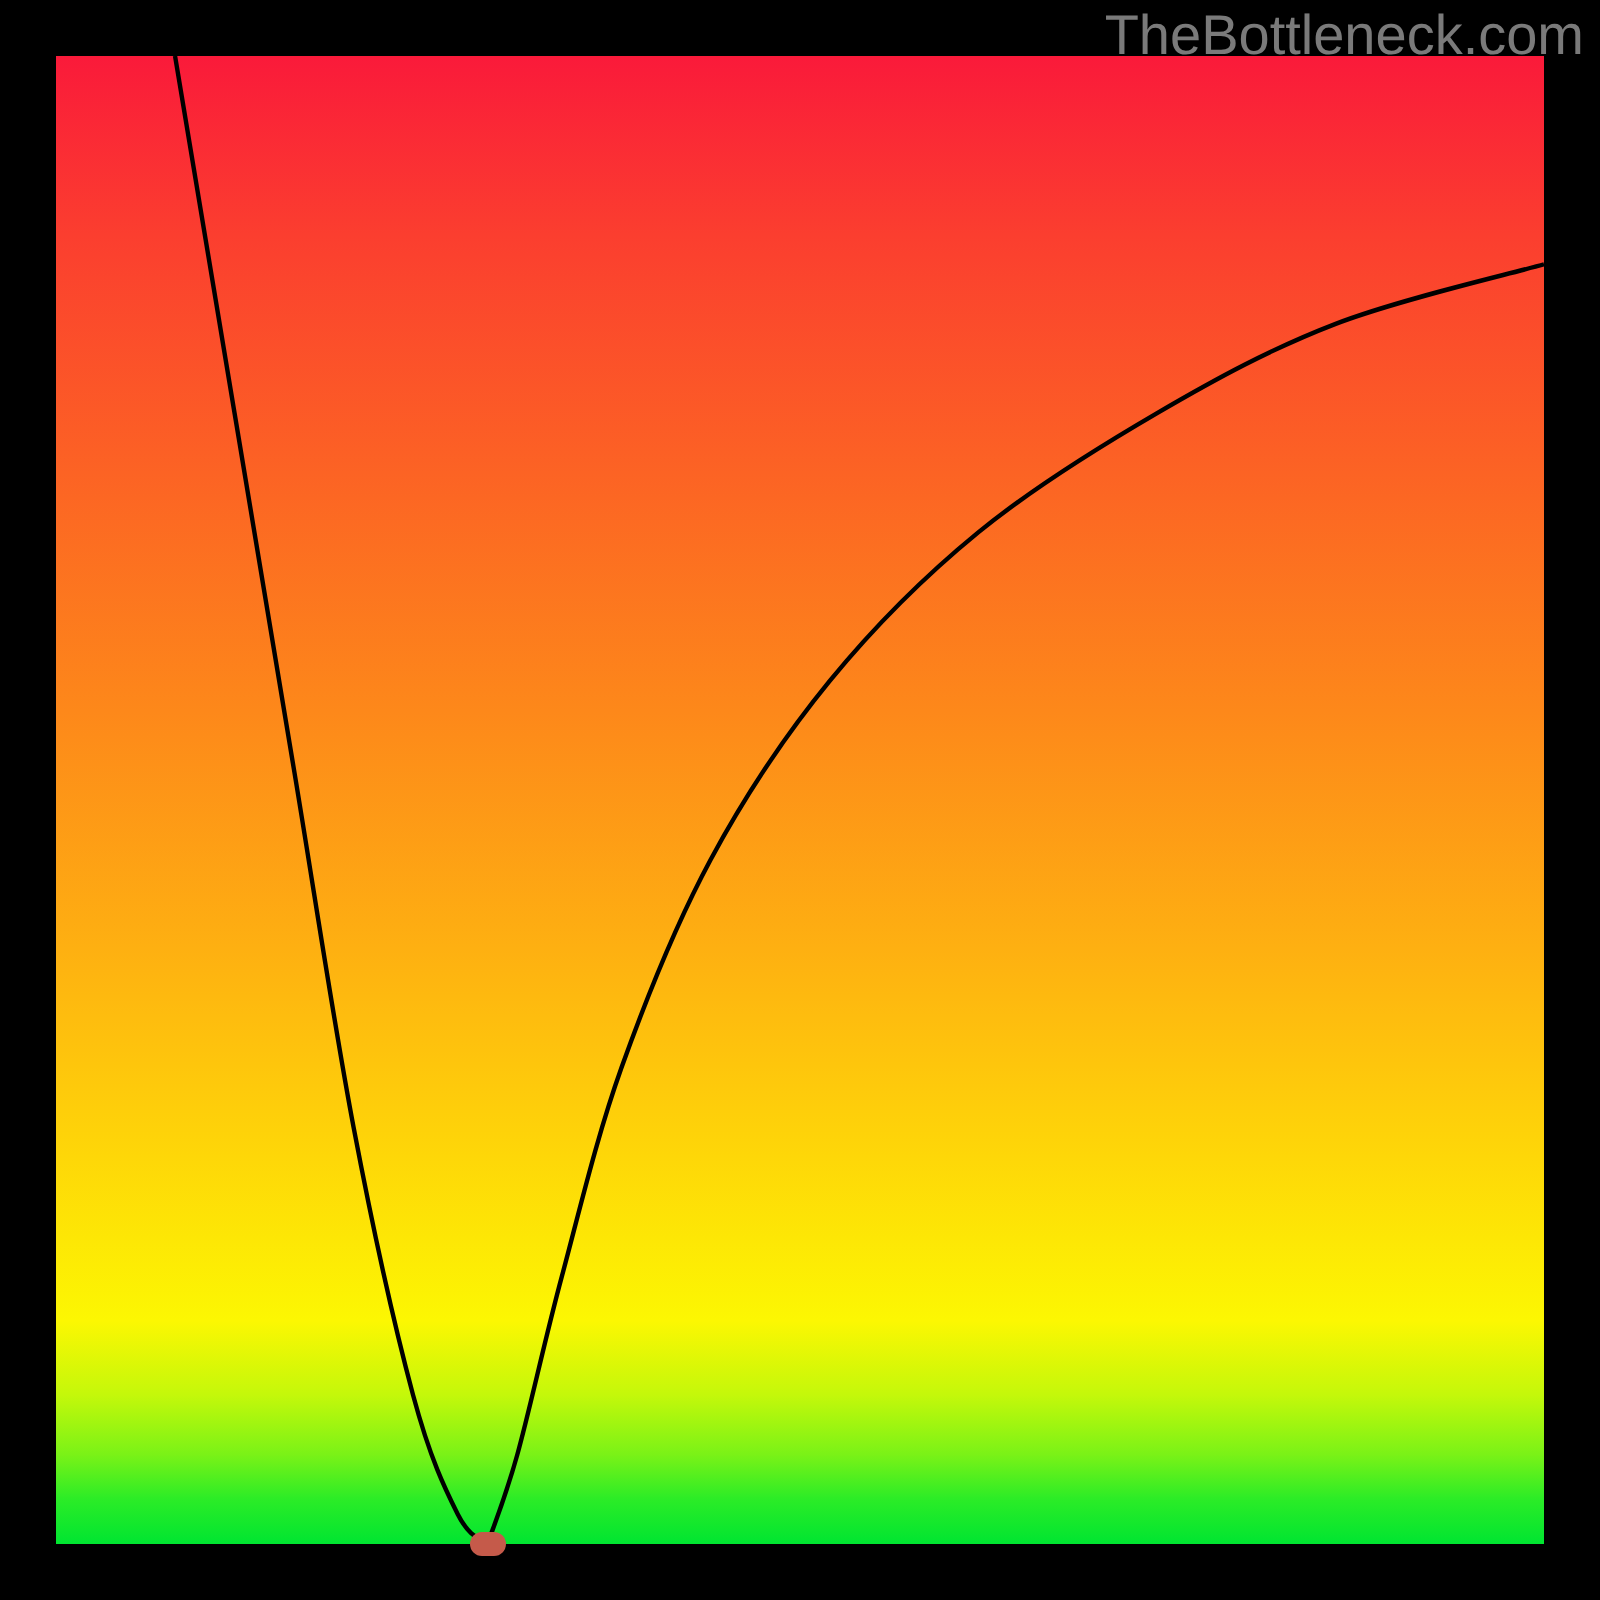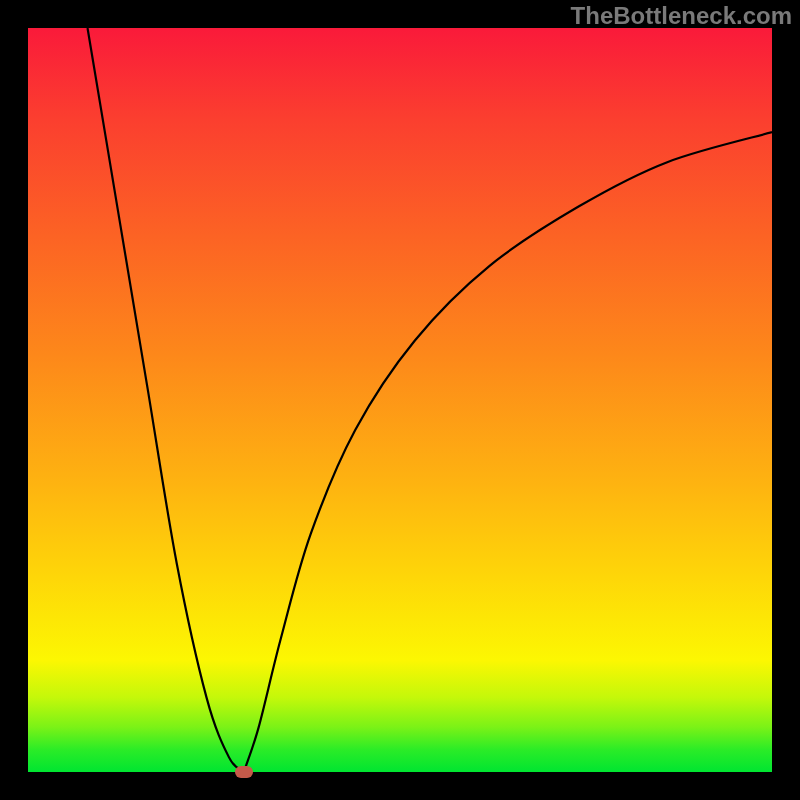--- a/index.html
+++ b/index.html
@@ -38,22 +38,22 @@
       #c4f80a 90%,
       #7af217 94%,
       #2bec27 97%,
       #00e531 100%
     );
   }
   .watermark {
     position: absolute;
     top: 2px;
     right: 8px;
-    font-size: 24px;
-    font-weight: 700;
+    font-size: 28px;
+    font-weight: 400;
     color: #7a7a7a;
     letter-spacing: 0px;
     text-align: right;
     user-select: none;
   }
   svg.curve {
     position: absolute;
     top: 0;
     left: 0;
     width: 744px;

